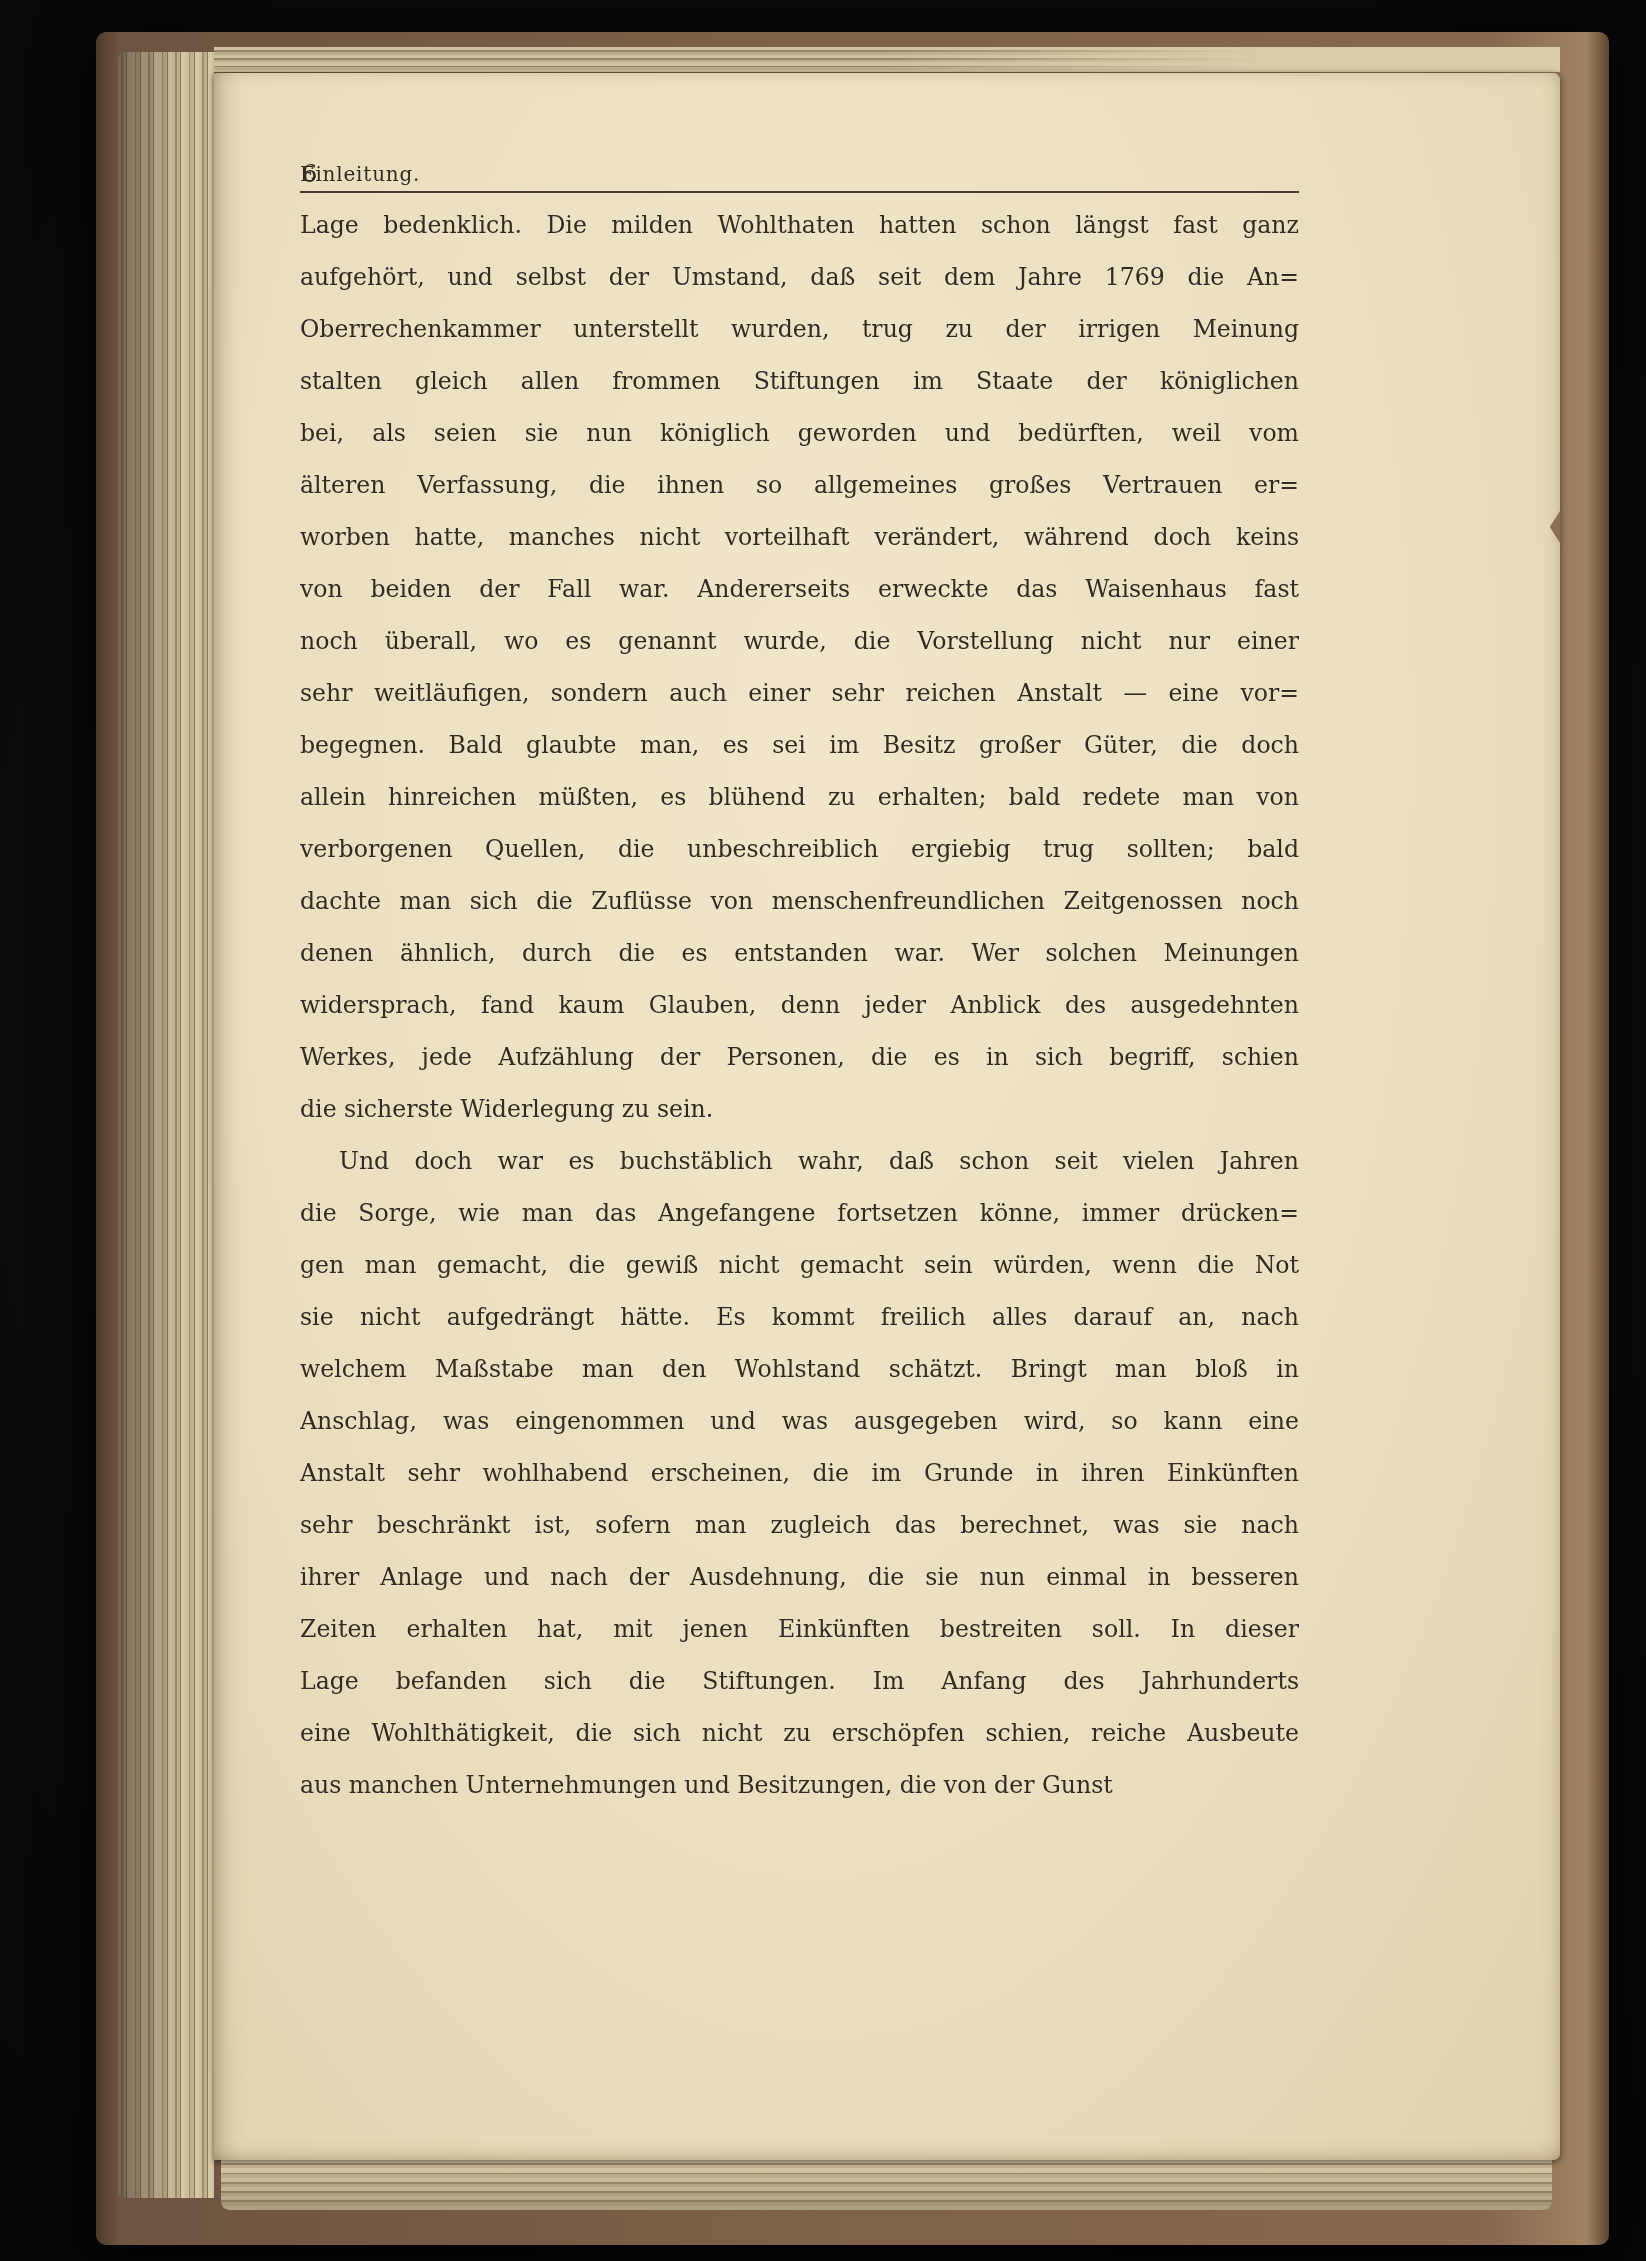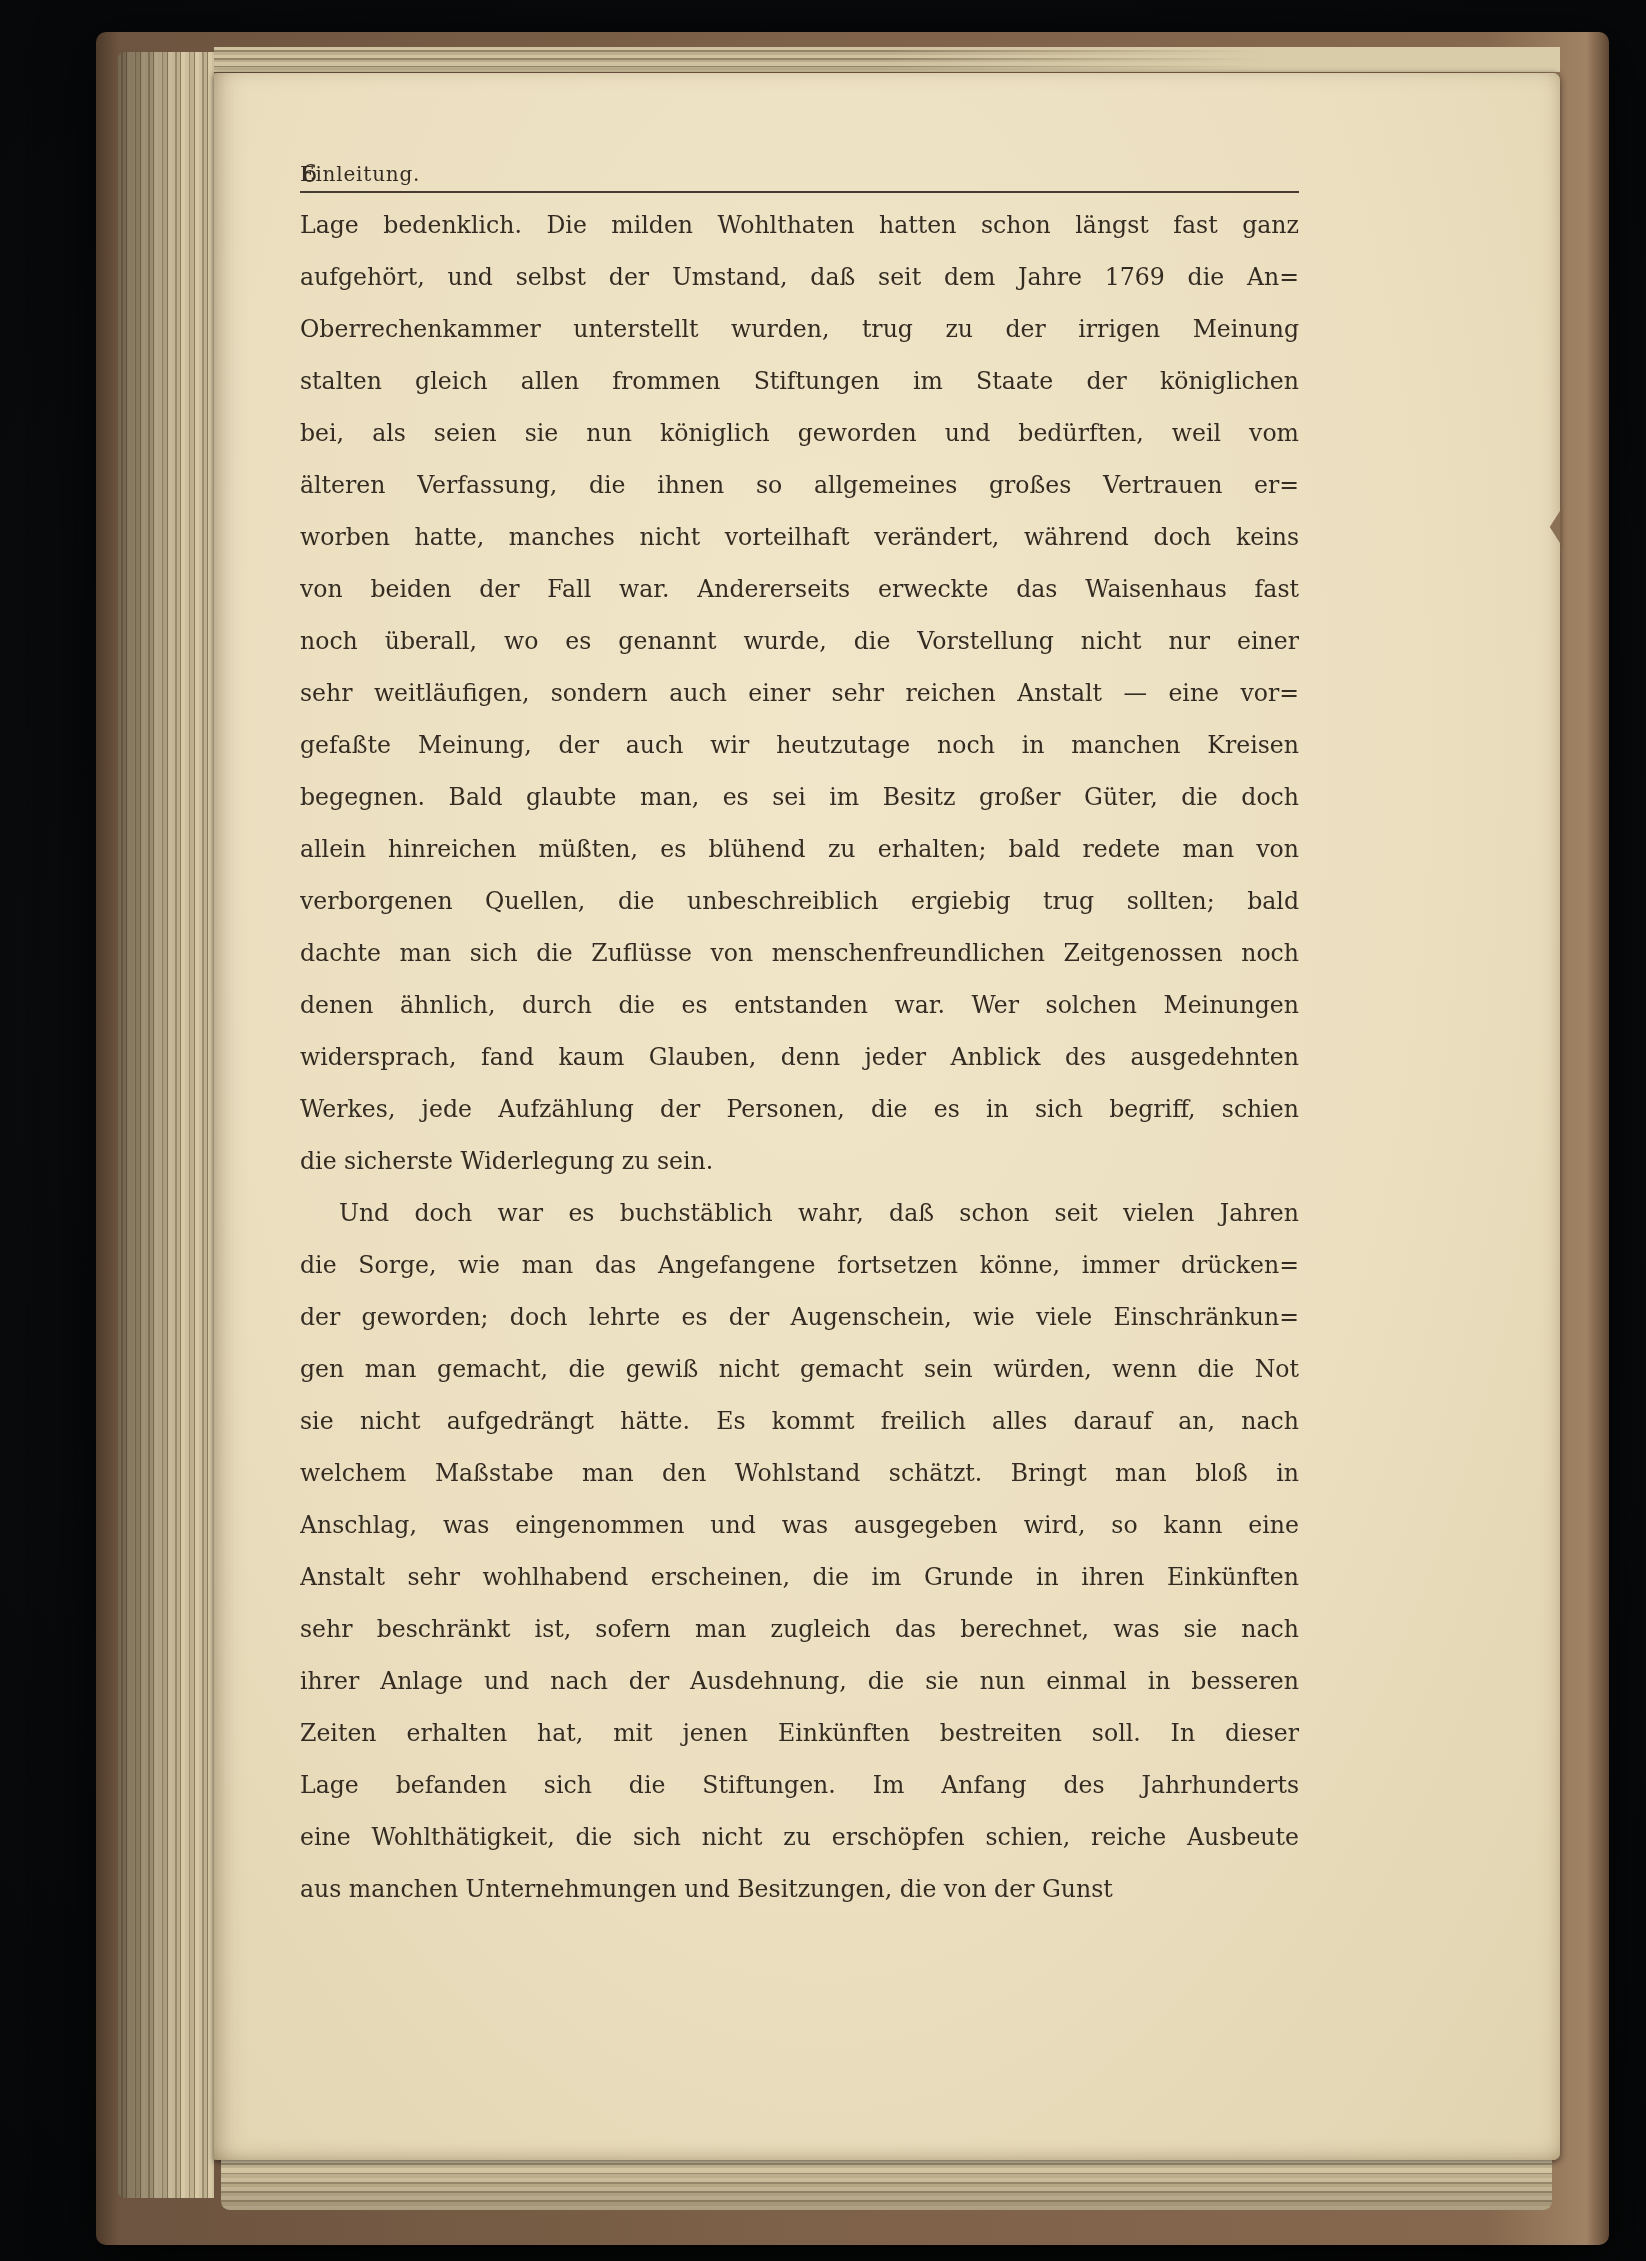--- a/index.html
+++ b/index.html
@@ -131,32 +131,30 @@
           <div class="line">Lage bedenklich. Die milden Wohlthaten hatten schon längst fast ganz</div>
           <div class="line">aufgehört, und selbst der Umstand, daß seit dem Jahre 1769 die An=</div>
           <div class="line">Oberrechenkammer unterstellt wurden, trug zu der irrigen Meinung</div>
           <div class="line">stalten gleich allen frommen Stiftungen im Staate der königlichen</div>
           <div class="line">bei, als seien sie nun königlich geworden und bedürften, weil vom</div>
           <div class="line">älteren Verfassung, die ihnen so allgemeines großes Vertrauen er=</div>
           <div class="line">worben hatte, manches nicht vorteilhaft verändert, während doch keins</div>
           <div class="line">von beiden der Fall war. Andererseits erweckte das Waisenhaus fast</div>
           <div class="line">noch überall, wo es genannt wurde, die Vorstellung nicht nur einer</div>
           <div class="line">sehr weitläufigen, sondern auch einer sehr reichen Anstalt — eine vor=</div>
-          <div class="line">gefaßte Meinung, der auch wir heutzutage noch in manchen Kreisen</div>
           <div class="line">begegnen. Bald glaubte man, es sei im Besitz großer Güter, die doch</div>
           <div class="line">allein hinreichen müßten, es blühend zu erhalten; bald redete man von</div>
           <div class="line">verborgenen Quellen, die unbeschreiblich ergiebig trug sollten; bald</div>
           <div class="line">dachte man sich die Zuflüsse von menschenfreundlichen Zeitgenossen noch</div>
           <div class="line">denen ähnlich, durch die es entstanden war. Wer solchen Meinungen</div>
           <div class="line">widersprach, fand kaum Glauben, denn jeder Anblick des ausgedehnten</div>
           <div class="line">Werkes, jede Aufzählung der Personen, die es in sich begriff, schien</div>
           <div class="line line-last">die sicherste Widerlegung zu sein.</div>
           <div class="line line-indent">Und doch war es buchstäblich wahr, daß schon seit vielen Jahren</div>
           <div class="line">die Sorge, wie man das Angefangene fortsetzen könne, immer drücken=</div>
-          <div class="line">der geworden; doch lehrte es der Augenschein, wie viele Einschränkun=</div>
           <div class="line">gen man gemacht, die gewiß nicht gemacht sein würden, wenn die Not</div>
           <div class="line">sie nicht aufgedrängt hätte. Es kommt freilich alles darauf an, nach</div>
           <div class="line">welchem Maßstabe man den Wohlstand schätzt. Bringt man bloß in</div>
           <div class="line">Anschlag, was eingenommen und was ausgegeben wird, so kann eine</div>
           <div class="line">Anstalt sehr wohlhabend erscheinen, die im Grunde in ihren Einkünften</div>
           <div class="line">sehr beschränkt ist, sofern man zugleich das berechnet, was sie nach</div>
           <div class="line">ihrer Anlage und nach der Ausdehnung, die sie nun einmal in besseren</div>
           <div class="line">Zeiten erhalten hat, mit jenen Einkünften bestreiten soll. In dieser</div>
           <div class="line">Lage befanden sich die Stiftungen. Im Anfang des Jahrhunderts</div>
           <div class="line">eine Wohlthätigkeit, die sich nicht zu erschöpfen schien, reiche Ausbeute</div>

